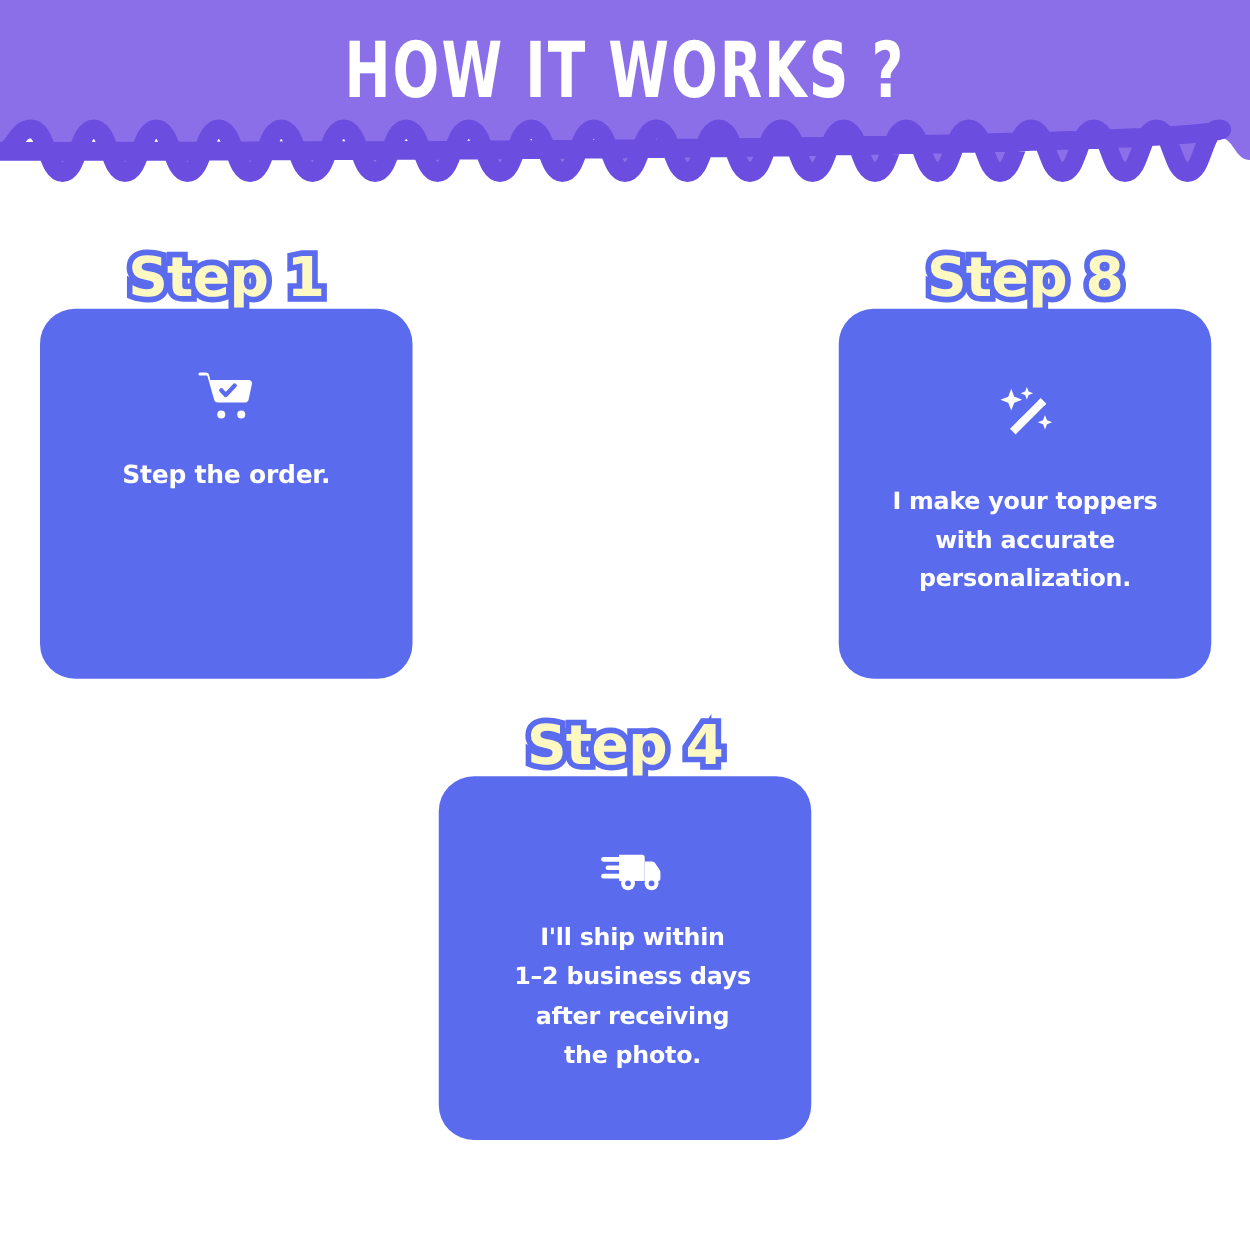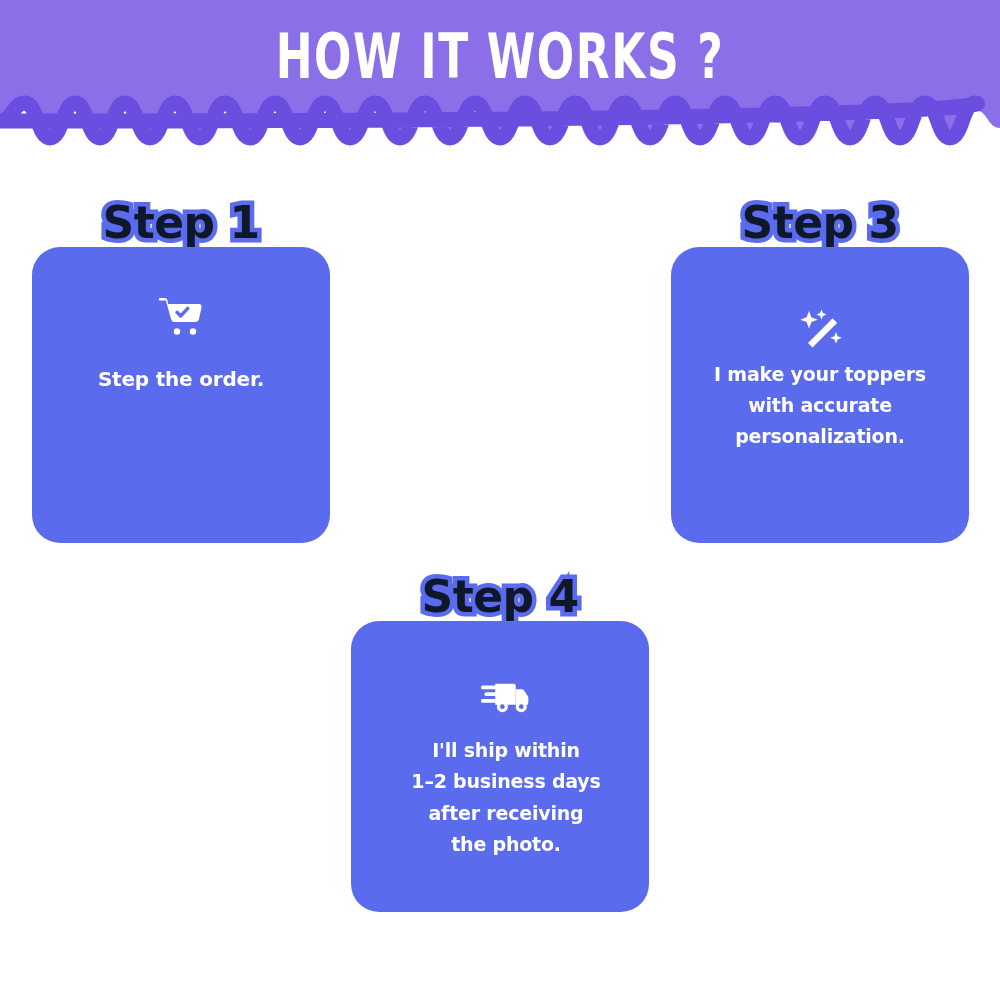--- a/index.html
+++ b/index.html
@@ -85,21 +85,21 @@
   
   .step-heading {
     position: absolute;
     top: -46px;
     left: 0;
     width: 298px;
     text-align: center;
     font-family: "DejaVu Sans", sans-serif;
     font-size: 44px;
     font-weight: bold;
-    color: #0f172a;
+    color: #fef9c3;
     letter-spacing: -0.5px;
     line-height: 1;
     z-index: 5;
     -webkit-text-stroke: 9px #5B6BEE;
     paint-order: stroke fill;
   }
 
   .step-icon {
     margin-top: 44px;
     width: 52px;
@@ -118,21 +118,21 @@
     color: #ffffff;
     font-family: "DejaVu Sans", sans-serif;
     font-size: 19px;
     font-weight: bold;
     line-height: 1.62;
     letter-spacing: -0.2px;
   }
 
   .card-1 .step-text { margin-top: 20px; font-size: 20px; }
   .card-2 .step-text { margin-top: 16px; }
-  .card-3 .step-text { margin-top: 4px; }
+  .card-3 .step-text { margin-top: 31px; }
   .card-4 .step-text { line-height: 1.65; }
 
   .email-text {
     display: block;
     color: #FFA8C8;
     font-weight: bold;
   }
 </style>
 </head>
 <body>
@@ -239,21 +239,21 @@
       <path d="M22 21.2 l3.6 3.8 l7.2 -7.6" fill="none" stroke="#5B6BEE" stroke-width="3.4" stroke-linecap="round" stroke-linejoin="round"></path>
       <circle cx="22" cy="40.5" r="3.2" fill="#ffffff"></circle>
       <circle cx="38" cy="40.5" r="3.2" fill="#ffffff"></circle>
     </svg>
 
     <div class="step-text">Step the order.</div>
   </div>
 
 
   <div class="step-card card-3">
-    <div class="step-heading">Step 3</div>
+    <div class="step-heading">Step 8</div>
 
     <svg class="step-icon" viewBox="0 0 52 52">
 
       <path d="M18.5 44.5 L14 40 L38.5 15.5 L43 20 Z" fill="#ffffff"></path>
 
       <path d="M36.5 17.5 L41 22 L43 20 L38.5 15.5 Z" fill="#ffffff"></path>
 
       <path d="M15 8 L17.4 14.3 L23.7 16.7 L17.4 19.1 L15 25.4 L12.6 19.1 L6.3 16.7 L12.6 14.3 Z" fill="#ffffff"></path>
 
       <path d="M27.5 6.5 L28.9 10.1 L32.5 11.5 L28.9 12.9 L27.5 16.5 L26.1 12.9 L22.5 11.5 L26.1 10.1 Z" fill="#ffffff"></path>

